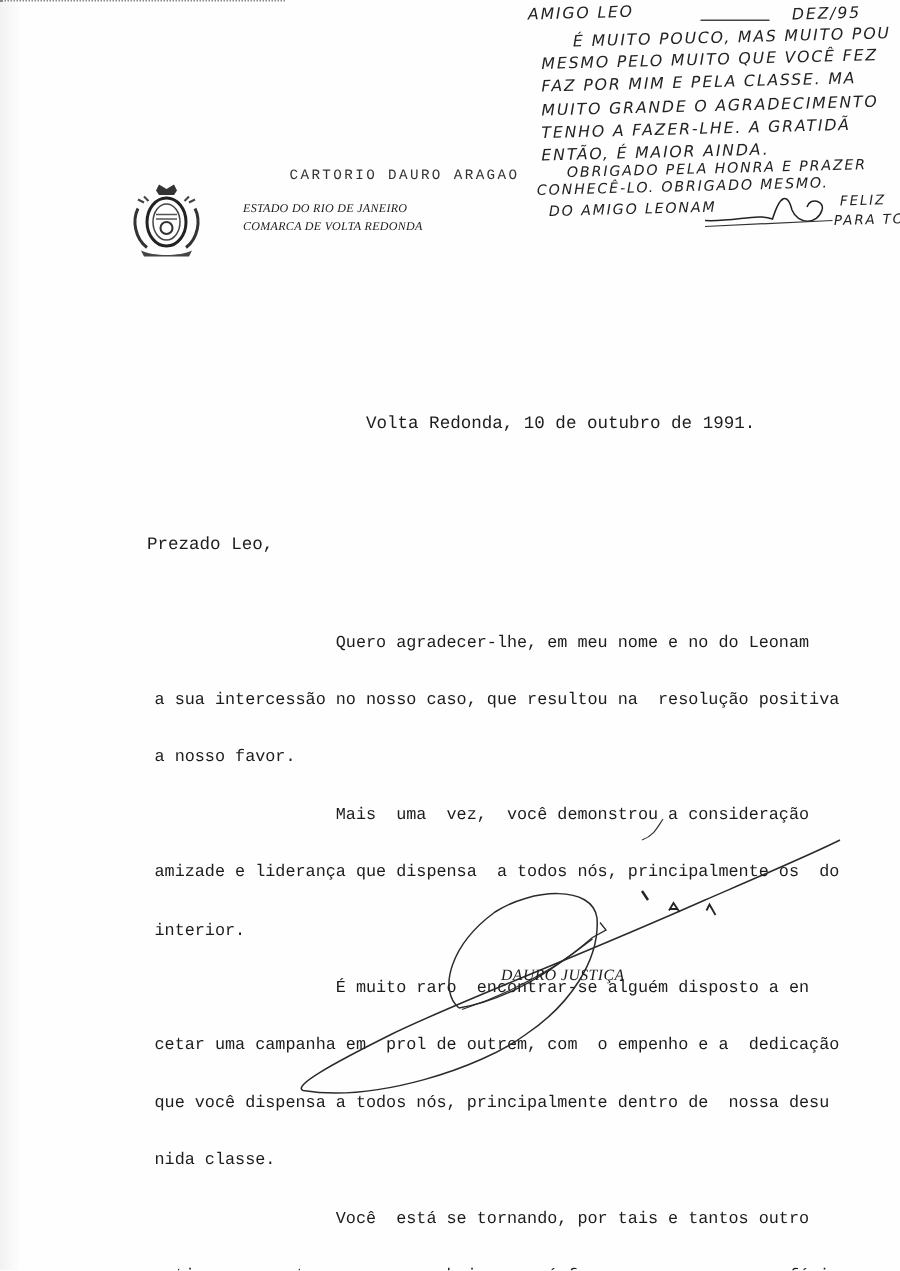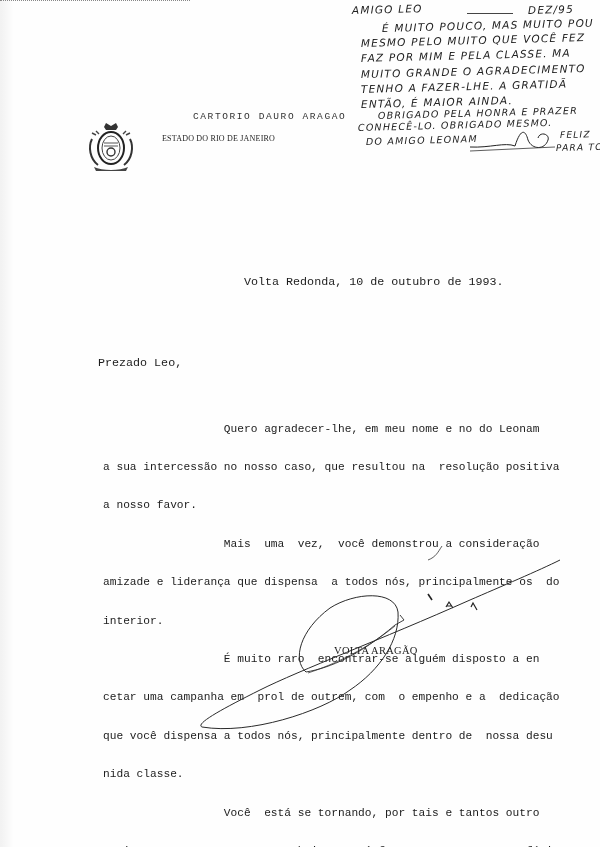--- a/index.html
+++ b/index.html
@@ -33,20 +33,21 @@
       height: 847px;
       background: linear-gradient(to right, rgba(0,0,0,0.05), rgba(0,0,0,0));
     }
     .mono {
       font-family: "Liberation Mono", "DejaVu Sans Mono", monospace;
       color: #1c1c1c;
     }
     .serif {
       font-family: "Liberation Serif", "DejaVu Serif", serif;
       color: #1c1c1c;
+      font-style: italic;
     }
     .sans {
       font-family: "DejaVu Sans", "Liberation Sans", sans-serif;
       color: #1c1c1c;
     }
     .hand {
       font-family: "DejaVu Sans", "Liberation Sans", sans-serif;
       font-style: italic;
       color: #222;
       letter-spacing: 1.2px;
@@ -171,23 +172,24 @@
     <ellipse cx="25" cy="27" rx="13" ry="16" fill="none" stroke="#222" stroke-width="2"></ellipse>
     <ellipse cx="25" cy="27" rx="9" ry="12" fill="none" stroke="#444" stroke-width="1"></ellipse>
     <circle cx="25" cy="31" r="4" fill="none" stroke="#333" stroke-width="1.4"></circle>
     <path d="M18,22 L32,22 M18,25 L32,25" stroke="#555" stroke-width="1"></path>
     <path d="M8,46 C16,50 34,50 42,46 L40,50 L10,50 Z" fill="#444"></path>
     <path d="M6,12 L10,14 M44,12 L40,14 M10,10 L13,13 M40,10 L37,13" stroke="#444" stroke-width="1.4"></path>
   </svg>
 
   <div class="header-block">
     <div class="header-line1 serif">ESTADO DO RIO DE JANEIRO</div>
+    <div class="header-line2 serif">COMARCA DE VOLTA REDONDA</div>
   </div>
 
-  <div class="date-line mono">Volta Redonda, 10 de outubro de 1993.</div>
+  <div class="date-line mono">Volta Redonda, 10 de outubro de 1991.</div>
 
   <div class="salutation mono">Prezado Leo,</div>
 
   <div class="body-text mono">
     <span class="line">                  Quero agradecer-lhe, em meu nome e no do Leonam</span>
     <span class="line">a sua intercessão no nosso caso, que resultou na  resolução positiva</span>
     <span class="line">a nosso favor.</span>
     <span class="line">                  Mais  uma  vez,  você demonstrou a consideração</span>
     <span class="line">amizade e liderança que dispensa  a todos nós, principalmente os  do</span>
     <span class="line">interior.</span>
@@ -210,14 +212,14 @@
     <path d="M306,672 C330,668 360,655 395,625 L404,620 L400,615" fill="none" stroke="#2a2a2a" stroke-width="0.9"></path>
     <path d="M308,673 C335,664 365,650 395,626" fill="none" stroke="#2a2a2a" stroke-width="0.7"></path>
 
     <path d="M428,594 L432,600" stroke="#222" stroke-width="1.6"></path>
     <path d="M446,607 L449,602 L453,608 M447,606 L452,606" fill="none" stroke="#222" stroke-width="1.2"></path>
     <path d="M471,607 L473,603 L477,610" fill="none" stroke="#222" stroke-width="1.2"></path>
 
     <path d="M428,560 C436,557 438,552 442,546" fill="none" stroke="#333" stroke-width="0.8"></path>
   </svg>
 
-  <div class="signer-name serif">VOLTA ARAGÃO</div>
+  <div class="signer-name serif">DAURO JUSTIÇA</div>
 </div>
 
 </body></html>

